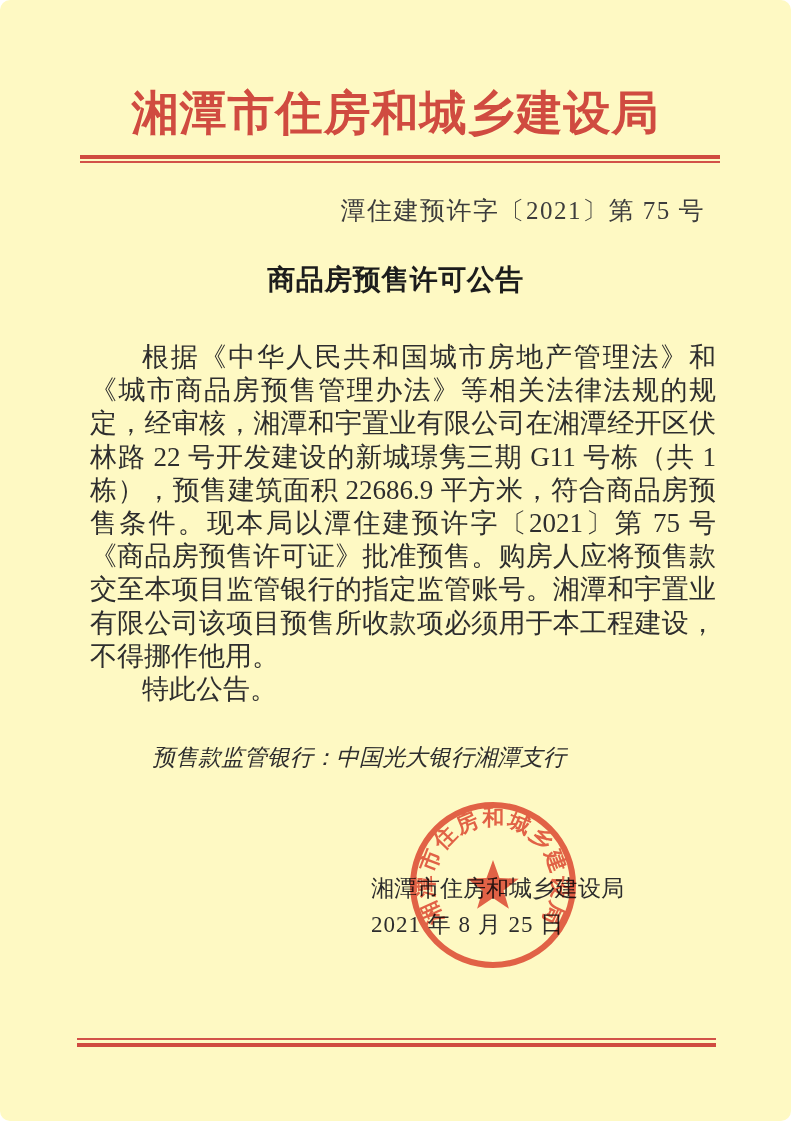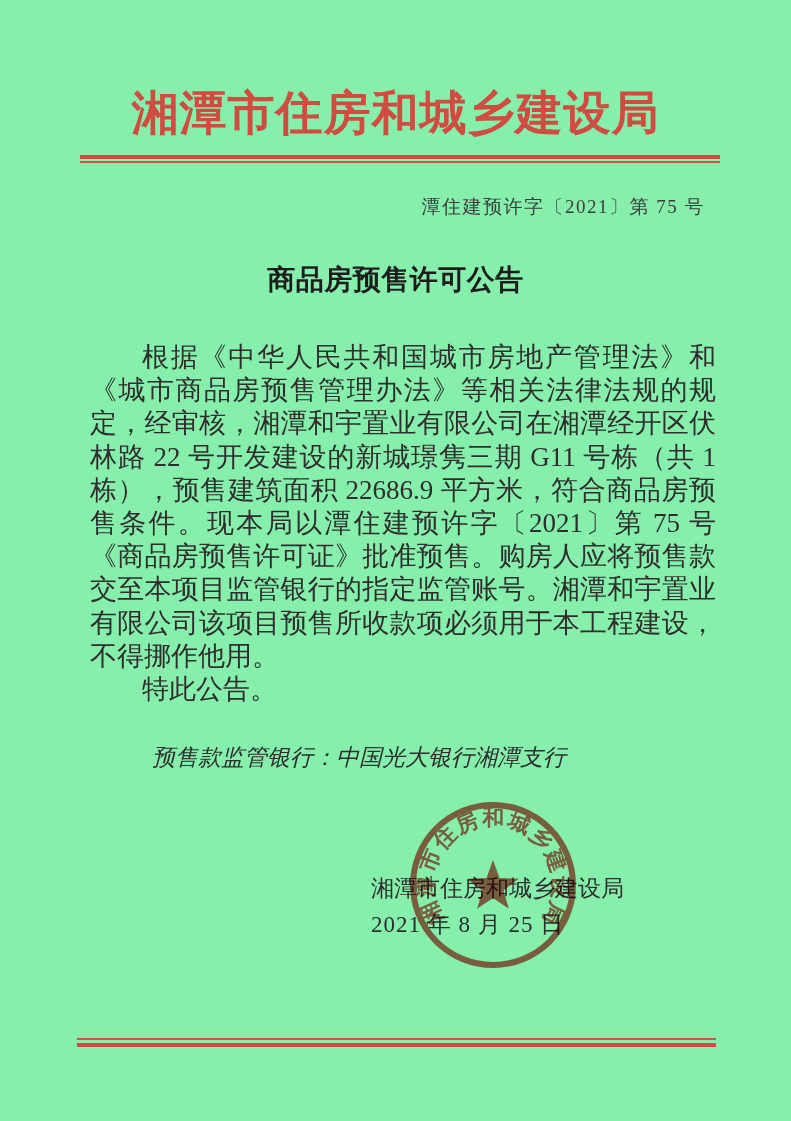--- a/index.html
+++ b/index.html
@@ -1,37 +1,38 @@
 <!DOCTYPE html>
 <html><head>
 <meta charset="utf-8">
 <style>
   * { margin:0; padding:0; box-sizing:border-box; }
   html,body { background:#ffffff; }
   .page {
     position:relative;
     width:791px; height:1121px;
-    background:#86efac;
+    background:#fef9c3;
     font-family:"Liberation Serif","DejaVu Serif",serif;
     overflow:hidden;
+    border-radius:10px;
   }
   .header-title {
     position:absolute; top:86px; left:0; width:791px;
     text-align:center;
     font-size:47px; font-weight:bold; line-height:1.15;
     color:#d04b40; letter-spacing:1px;
     white-space:nowrap;
   }
   .rule-top { position:absolute; left:80px; top:155px; width:640px; }
   .rule-top .rule-thick { height:4px; background:#d04b40; }
   .rule-top .rule-thin  { height:2px; margin-top:2px; background:#d25248; }
 
   .doc-number {
     position:absolute; top:194px; right:86px;
-    font-size:19px; letter-spacing:1.5px; color:#3d3d3d;
+    font-size:25px; letter-spacing:1.5px; color:#3d3d3d;
     white-space:nowrap;
   }
   .doc-title {
     position:absolute; top:261px; left:0; width:791px;
     text-align:center;
     font-size:28px; font-weight:bold; color:#1c1c1c;
     letter-spacing:0.5px; white-space:nowrap;
   }
   .body-text {
     position:absolute; left:90px; top:341px; width:626px;

